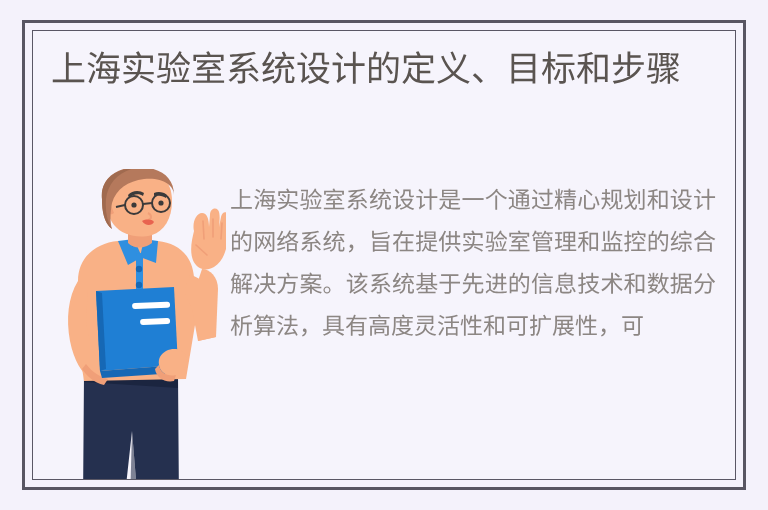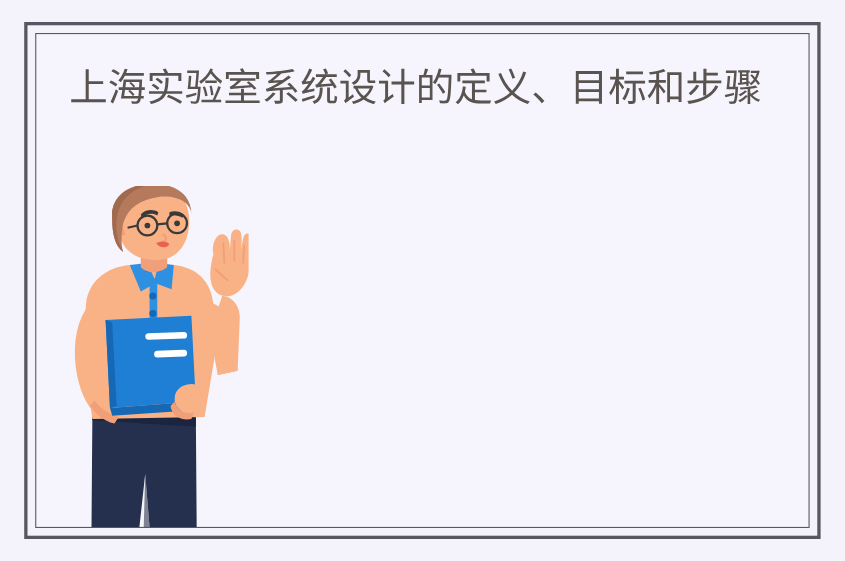--- a/index.html
+++ b/index.html
@@ -37,21 +37,21 @@
     background: #f6f4fc;
     overflow: hidden;
   }
 
   
   .title {
     position: absolute;
     left: 18px;
     top: 14px;
     width: 672px;
-    margin: 12px;
+    margin: 0;
     font-size: 35px;
     line-height: 48px;
     font-weight: 400;
     color: #5a5450;
     letter-spacing: 0px;
     white-space: normal;
   }
 
   
   .content {
@@ -183,16 +183,17 @@
 
           <g>
             <path d="M100 182 C108 178 118 180 120 188 C122 196 118 204 110 206
                      C102 208 94 204 93 196 C92 189 95 185 100 182 Z" fill="#f9b186"></path>
             <path d="M93 196 C94 204 102 208 110 206 L108 212 C98 214 90 208 89 200 Z" fill="#f09f78"></path>
           </g>
 
         </svg>
       </div>
 
+      <p class="body-text">上海实验室系统设计是一个通过精心规划和设计的网络系统，旨在提供实验室管理和监控的综合解决方案。该系统基于先进的信息技术和数据分析算法，具有高度灵活性和可扩展性，可</p>
 
     </div>
   </div>
 </div>
 
 </body></html>

